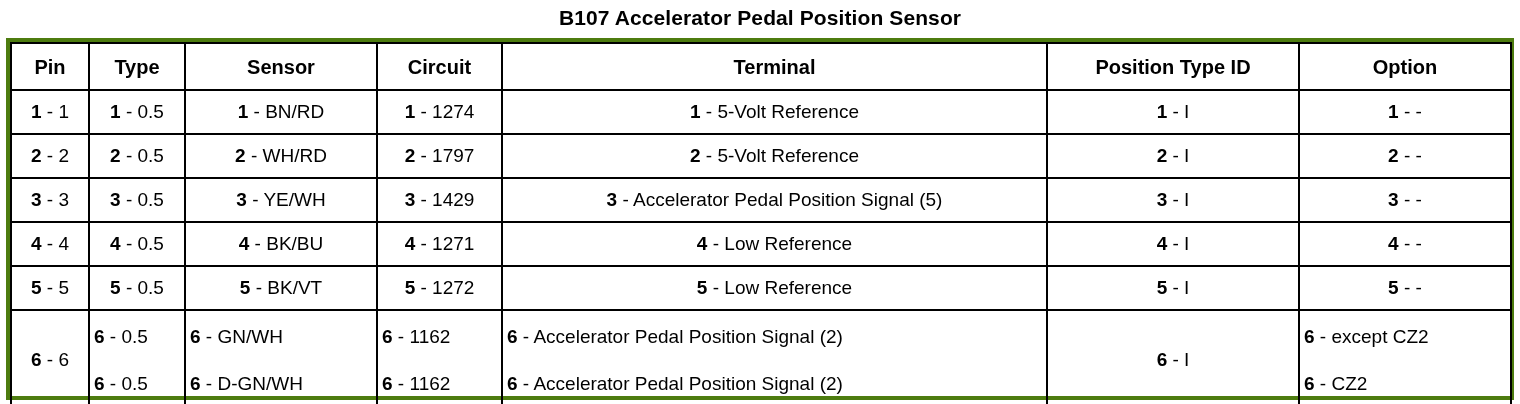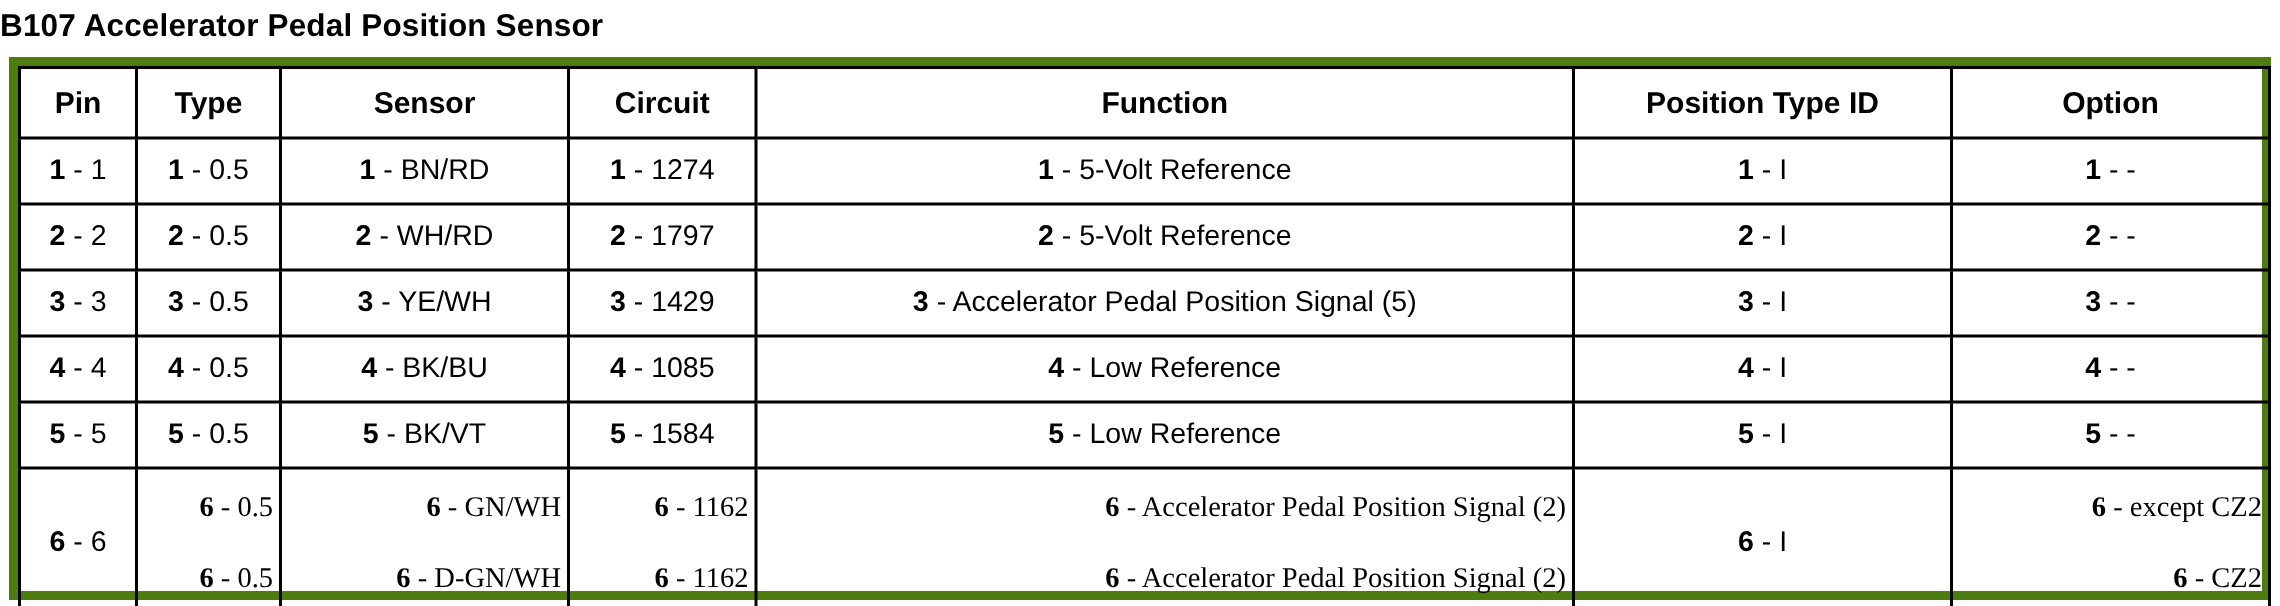--- a/index.html
+++ b/index.html
@@ -16,38 +16,38 @@
   }
 
   .page {
     position: relative;
     width: 1520px;
     height: 404px;
     box-sizing: border-box;
   }
 
   .title {
-    text-align: left;
+    text-align: center;
     font-size: 21px;
     font-weight: bold;
     line-height: 30px;
     height: 32px;
     padding-top: 3px;
     box-sizing: border-box;
     letter-spacing: 0.1px;
   }
 
   .table-wrap {
     position: absolute;
     left: 6px;
     top: 38px;
     width: 1508px;
     height: 362px;
     box-sizing: border-box;
-    border: 6px solid #4d7c0f;
+    border: 4px solid #4d7c0f;
   }
 
   table.pinout {
     width: 100%;
     height: 100%;
     border-collapse: collapse;
     table-layout: fixed;
     font-size: 19px;
   }
 
@@ -97,23 +97,22 @@
 
   
   tr.row-split { height: 98px; }
 
   td.stacked {
     padding: 0;
   }
   td.stacked .sub {
     height: 49px;
     line-height: 49px;
-    text-align: right;
+    text-align: left;
     white-space: nowrap;
-    font-family: Liberation Serif, serif;
   }
   td.stacked .sub.first  { padding-top: 2px;  height: 47px; line-height: 47px; }
   td.stacked .sub.second { padding-bottom: 2px; height: 47px; line-height: 47px; }
 
   td.merged-v {
     vertical-align: middle;
   }
 </style>
 </head>
 <body>
@@ -132,21 +131,21 @@
         <col class="c-func">
           <col class="c-term">
           <col class="c-option">
       </colgroup>
       <thead>
         <tr>
           <th>Pin</th>
           <th>Type</th>
           <th>Sensor</th>
           <th>Circuit</th>
-          <th>Function</th>
+          <th>Terminal</th>
           <th>Position Type ID</th>
           <th>Option</th>
         </tr>
       </thead>
       <tbody>
 
         <tr>
           <td><span class="idx">1</span><span class="sep"> - </span><span class="val">1</span></td>
           <td><span class="idx">1</span><span class="sep"> - </span><span class="val">0.5</span></td>
           <td><span class="idx">1</span><span class="sep"> - </span><span class="val">BN/RD</span></td>
@@ -173,31 +172,31 @@
           <td><span class="idx">3</span><span class="sep"> - </span><span class="val">1429</span></td>
           <td><span class="idx">3</span><span class="sep"> - </span><span class="val">Accelerator Pedal Position Signal (5)</span></td>
           <td><span class="idx">3</span><span class="sep"> - </span><span class="val">I</span></td>
           <td><span class="idx">3</span><span class="sep"> - </span><span class="val">-</span></td>
         </tr>
 
         <tr>
           <td><span class="idx">4</span><span class="sep"> - </span><span class="val">4</span></td>
           <td><span class="idx">4</span><span class="sep"> - </span><span class="val">0.5</span></td>
           <td><span class="idx">4</span><span class="sep"> - </span><span class="val">BK/BU</span></td>
-          <td><span class="idx">4</span><span class="sep"> - </span><span class="val">1085</span></td>
+          <td><span class="idx">4</span><span class="sep"> - </span><span class="val">1271</span></td>
           <td><span class="idx">4</span><span class="sep"> - </span><span class="val">Low Reference</span></td>
           <td><span class="idx">4</span><span class="sep"> - </span><span class="val">I</span></td>
           <td><span class="idx">4</span><span class="sep"> - </span><span class="val">-</span></td>
         </tr>
 
         <tr>
           <td><span class="idx">5</span><span class="sep"> - </span><span class="val">5</span></td>
           <td><span class="idx">5</span><span class="sep"> - </span><span class="val">0.5</span></td>
           <td><span class="idx">5</span><span class="sep"> - </span><span class="val">BK/VT</span></td>
-          <td><span class="idx">5</span><span class="sep"> - </span><span class="val">1584</span></td>
+          <td><span class="idx">5</span><span class="sep"> - </span><span class="val">1272</span></td>
           <td><span class="idx">5</span><span class="sep"> - </span><span class="val">Low Reference</span></td>
           <td><span class="idx">5</span><span class="sep"> - </span><span class="val">I</span></td>
           <td><span class="idx">5</span><span class="sep"> - </span><span class="val">-</span></td>
         </tr>
 
         <tr class="row-split">
           <td class="merged-v"><span class="idx">6</span><span class="sep"> - </span><span class="val">6</span></td>
 
           <td class="stacked">
             <div class="sub first"><span class="idx">6</span><span class="sep"> - </span><span class="val">0.5</span></div>

